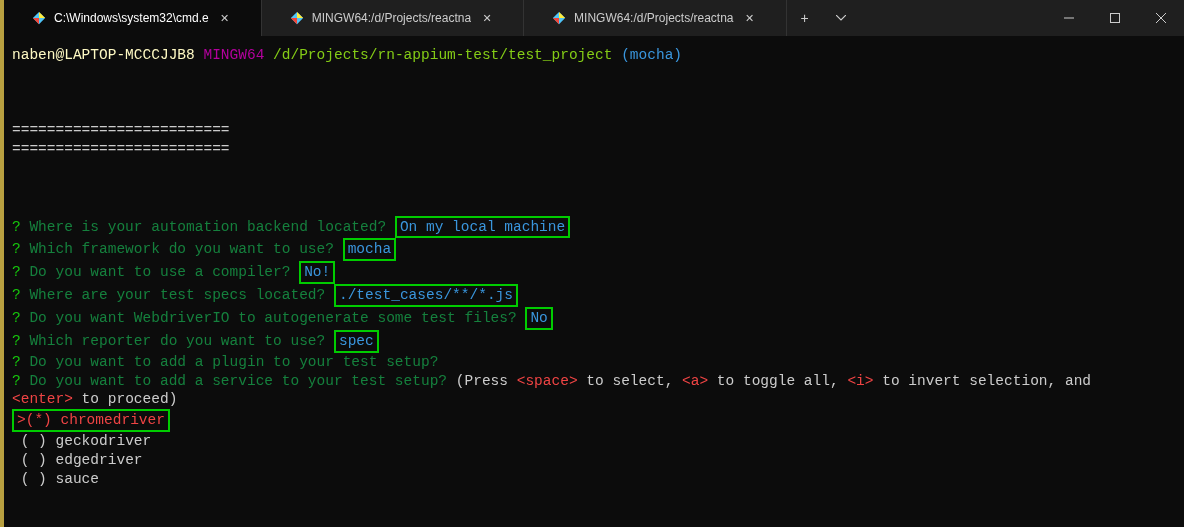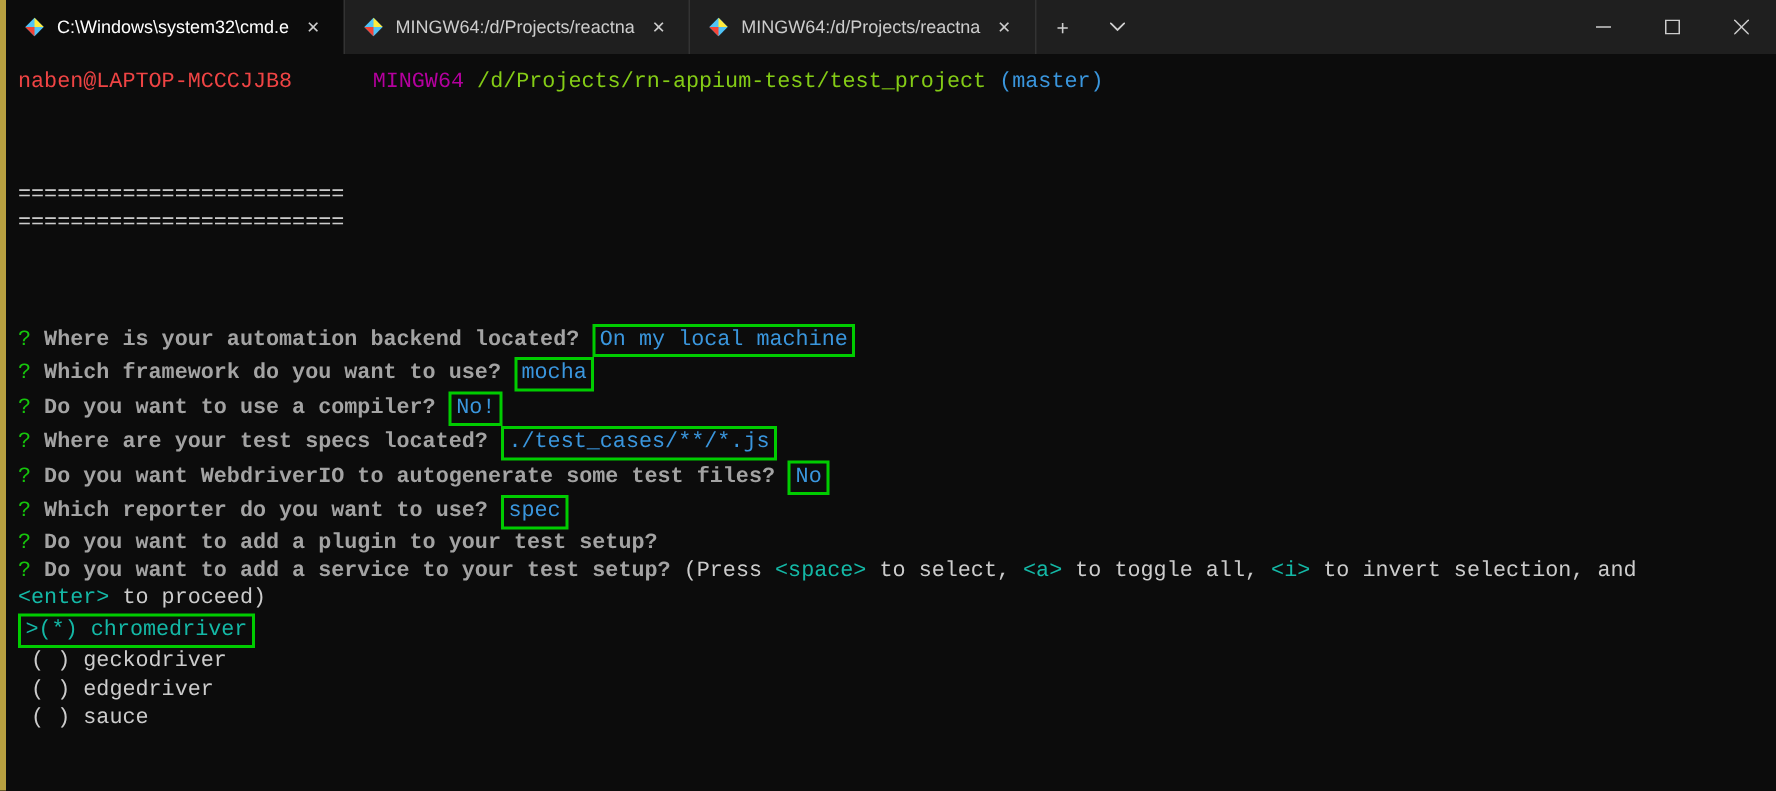--- a/index.html
+++ b/index.html
@@ -20,21 +20,21 @@
 }
 .tabs {
   display: flex;
   align-items: stretch;
   flex: 1;
 }
 .tab {
   display: flex;
   align-items: center;
   gap: 8px;
-  padding: 0 12px;
+  padding: 0 28px;
   height: 100%;
   min-width: 0;
   position: relative;
   cursor: pointer;
   color: #cccccc;
   font-family: 'Segoe UI', sans-serif;
   font-size: 12px;
   border-right: 1px solid #333;
 }
 .tab.active {
@@ -85,27 +85,27 @@
   justify-content: center;
   color: #ccc;
   cursor: pointer;
 }
 .terminal {
   padding: 10px 8px;
   color: #cccccc;
   line-height: 1.3;
   white-space: pre;
 }
-.c-green { color: #ef4444; }
+.c-green { color: #fef9c3; }
 .c-bgreen { color: #16c60c; }
-.c-purple { color: #b4009e; margin-left: 45px; }
+.c-purple { color: #b4009e; }
 .c-yellow { color: #84cc16; }
 .c-white { color: #cccccc; }
-.c-bwhite { color: #a3a3a3; font-weight: bold; text-align: right; }
-.c-cyan { color: #14b8a6; margin-top: 20px; }
+.c-bwhite { color: #15803d; font-weight: normal; text-align: right; }
+.c-cyan { color: #ef4444; margin-top: 20px; }
 .c-bcyan { color: #3a96dd; }
 .box {
   border: 2px solid #00cc00;
   padding: 0 3px;
   display: inline-block;
 }
 </style>
 </head>
 <body>
 
@@ -158,17 +158,17 @@
       </div>
     <div class="win-btn">
         <svg width="10" height="10">
           <line x1="0" y1="0" x2="10" y2="10" stroke="#ccc" stroke-width="1"></line>
           <line x1="10" y1="0" x2="0" y2="10" stroke="#ccc" stroke-width="1"></line>
         </svg>
       </div>
   </div>
 </div>
 
-<div class="terminal"><div><span class="c-green">naben@LAPTOP-MCCCJJB8</span> <span class="c-purple">MINGW64</span> <span class="c-yellow">/d/Projects/rn-appium-test/test_project</span> <span class="c-bcyan">(master)</span></div>
+<div class="terminal"><div><span class="c-green">naben@LAPTOP-MCCCJJB8</span> <span class="c-purple">MINGW64</span> <span class="c-yellow">/d/Projects/rn-appium-test/test_project</span> <span class="c-bcyan">(mocha)</span></div>
 <div> </div>
 <div class="c-white">=========================</div><div class="c-white">=========================</div>
 <div> </div>
 <div><span class="c-bgreen">?</span> <span class="c-bwhite">Where is your automation backend located?</span> <span class="box"><span class="c-bcyan">On my local machine</span></span></div><div><span class="c-bgreen">?</span> <span class="c-bwhite">Which framework do you want to use?</span> <span class="box"><span class="c-bcyan">mocha</span></span></div><div><span class="c-bgreen">?</span> <span class="c-bwhite">Do you want to use a compiler?</span> <span class="box"><span class="c-bcyan">No!</span></span></div><div><span class="c-bgreen">?</span> <span class="c-bwhite">Where are your test specs located?</span> <span class="box"><span class="c-bcyan">./test_cases/**/*.js</span></span></div><div><span class="c-bgreen">?</span> <span class="c-bwhite">Do you want WebdriverIO to autogenerate some test files?</span> <span class="box"><span class="c-bcyan">No</span></span></div><div><span class="c-bgreen">?</span> <span class="c-bwhite">Which reporter do you want to use?</span> <span class="box"><span class="c-bcyan">spec</span></span></div><div><span class="c-bgreen">?</span> <span class="c-bwhite">Do you want to add a plugin to your test setup?</span></div><div><span class="c-bgreen">?</span> <span class="c-bwhite">Do you want to add a service to your test setup?</span> <span class="c-white">(Press </span><span class="c-cyan">&lt;space&gt;</span><span class="c-white"> to select, </span><span class="c-cyan">&lt;a&gt;</span><span class="c-white"> to toggle all, </span><span class="c-cyan">&lt;i&gt;</span><span class="c-white"> to invert selection, and </span></div><div><span class="c-cyan">&lt;enter&gt;</span><span class="c-white"> to proceed)</span></div><div><span class="box"><span class="c-cyan">&gt;(*)</span> <span class="c-cyan">chromedriver</span></span></div><div><span class="c-white"> ( )</span> <span class="c-white">geckodriver</span></div><div><span class="c-white"> ( )</span> <span class="c-white">edgedriver</span></div><div><span class="c-white"> ( )</span> <span class="c-white">sauce</span></div></div>
 
 </body></html>

